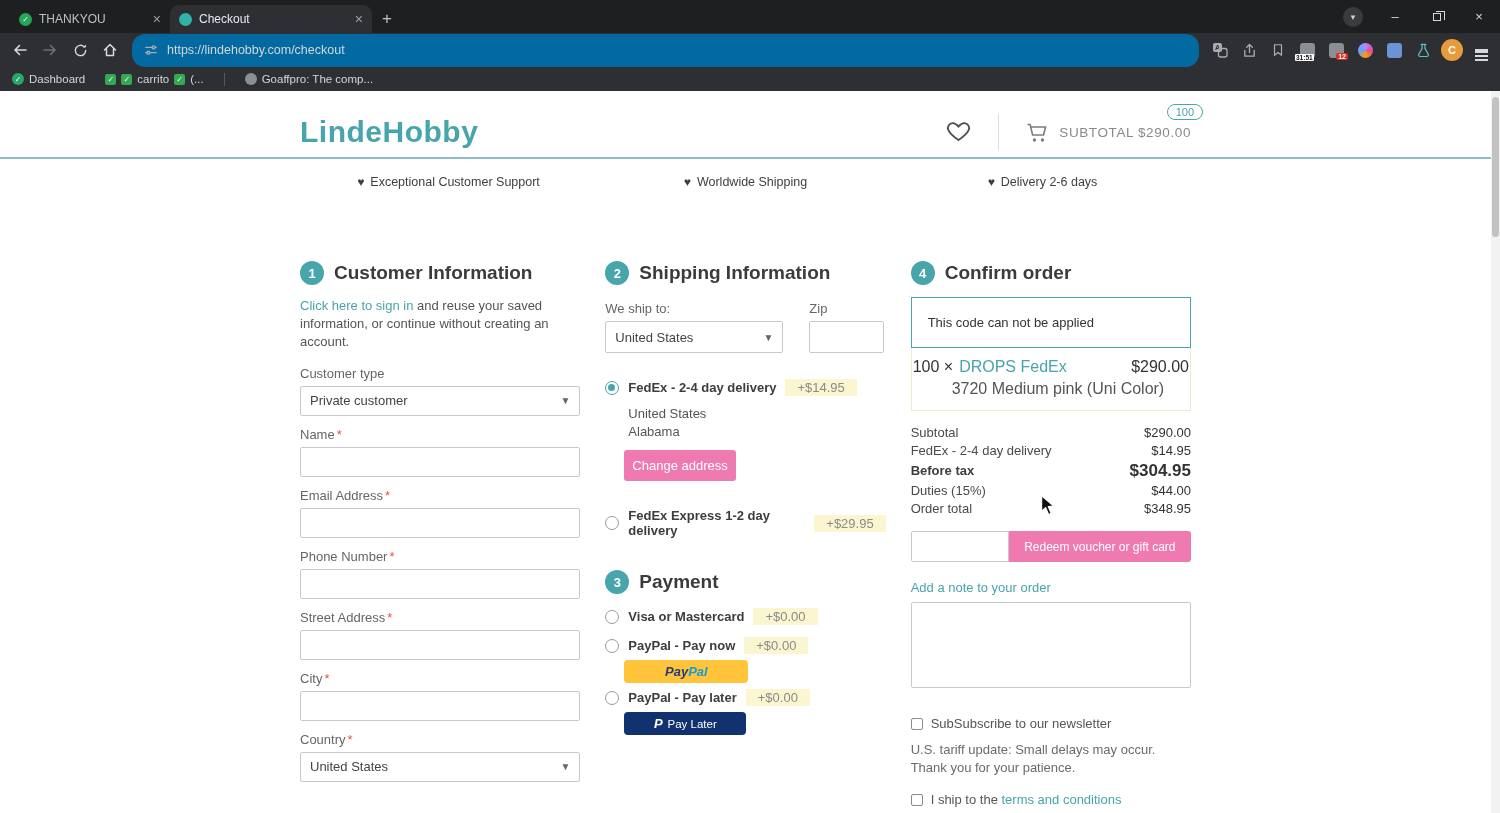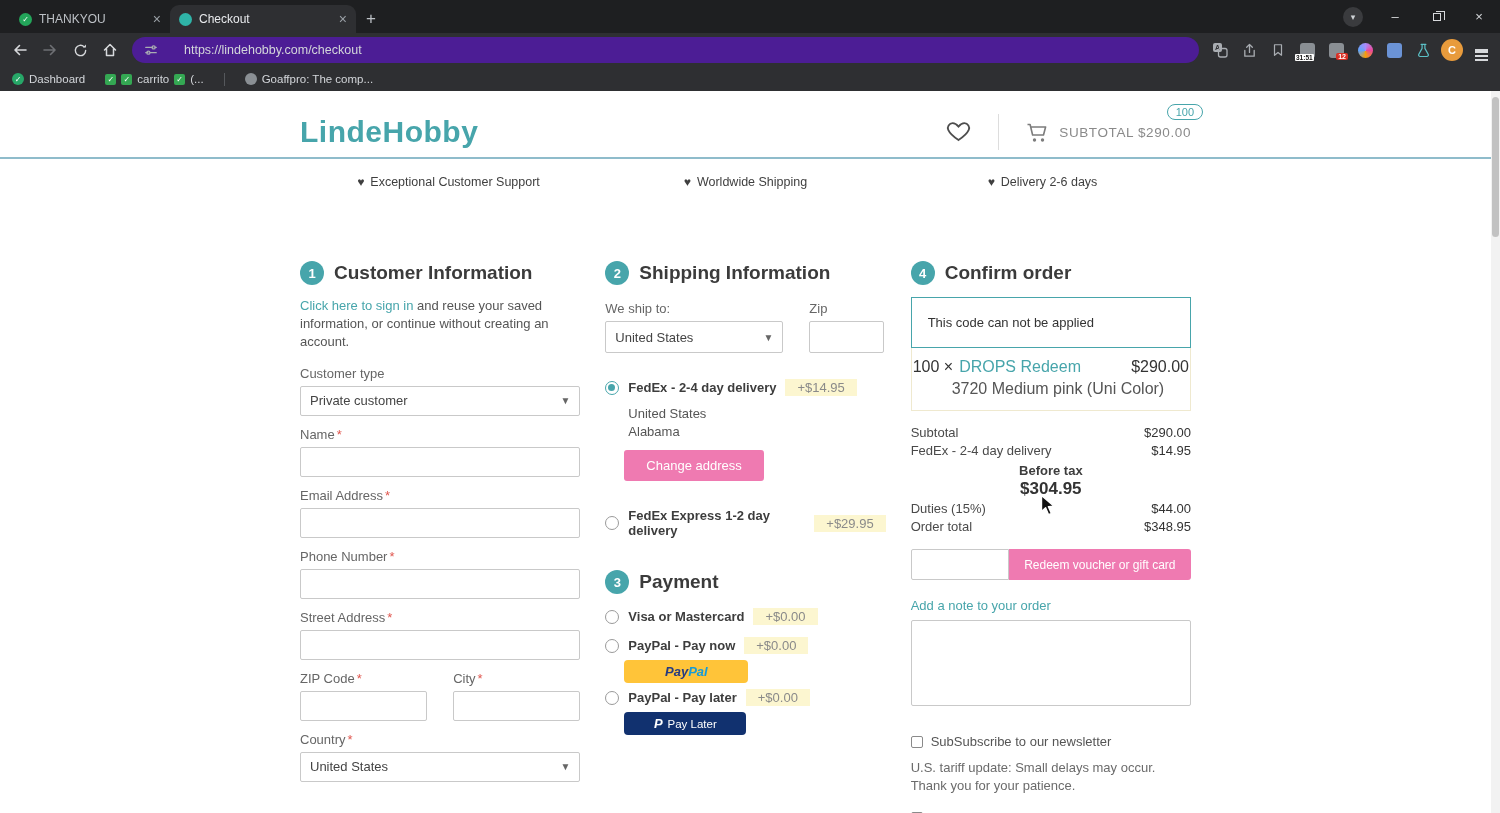--- a/index.html
+++ b/index.html
@@ -1,36 +1,36 @@
 <!DOCTYPE html>
 <html><head>
 <meta charset="utf-8">
 <style>
   * { box-sizing: border-box; margin: 0; padding: 0; }
   html,body { width:1500px; height:813px; overflow:hidden; font-family:"Liberation Sans", sans-serif; background:#fff; position:relative; }
 
   
   .tabbar { height:33px; background:#1e1f21; display:flex; align-items:flex-end; padding-left:10px; position:relative; }
   .tab { width:160px; height:28px; display:flex; align-items:center; gap:7px; padding:0 9px; border-radius:9px 9px 0 0; color:#bdc1c6; font-size:12px; cursor:default; }
-  .tab.active { background:#2e2f32; color:#e8eaed; width:186px; }
+  .tab.active { background:#2e2f32; color:#e8eaed; width:202px; }
   .tab-title { flex:1; overflow:hidden; white-space:nowrap; text-overflow:ellipsis; }
   .tab-close { color:#9aa0a6; font-size:14px; line-height:1; }
   .favicon { width:13px; height:13px; border-radius:50%; flex:none; display:flex; align-items:center; justify-content:center; font-size:8px; color:#fff; }
   .favicon.green { background:#23a55a; }
   .favicon.teal { background:#2fb4a8; }
   .newtab { color:#bdc1c6; font-size:17px; padding:0 10px 4px 10px; }
   .win-controls { margin-left:auto; display:flex; align-items:center; height:33px; }
   .winbtn { width:42px; height:33px; display:flex; align-items:center; justify-content:center; color:#d7d9dc; font-size:13px; }
   .tabsearch { width:20px; height:20px; border-radius:50%; background:#3a3b3e; display:flex; align-items:center; justify-content:center; font-size:9px; color:#cfd2d6; }
   .restore-ico { width:8px; height:8px; border:1px solid #d7d9dc; position:relative; }
   .restore-ico:after { content:""; position:absolute; top:-3px; left:2px; width:8px; height:8px; border-top:1px solid #d7d9dc; border-right:1px solid #d7d9dc; }
 
   .toolbar { height:34px; background:#2e2f32; display:flex; align-items:center; padding:0 6px; gap:2px; }
   .navbtn { width:28px; height:28px; border-radius:50%; display:flex; align-items:center; justify-content:center; flex:none; }
-  .addressbar { flex:1; height:26px; background:#4c1d95; border-radius:13px; display:flex; align-items:center; gap:26px; padding:0 12px; margin:0 6px; min-width:0; }
+  .addressbar { flex:1; height:33px; background:#0369a1; border-radius:13px; display:flex; align-items:center; gap:9px; padding:0 12px; margin:0 6px; min-width:0; }
   .url { color:#d3d6da; font-size:12.5px; white-space:nowrap; }
   .tool-icons { display:flex; align-items:center; gap:3px; flex:none; }
   .ticon { width:26px; height:26px; display:flex; align-items:center; justify-content:center; position:relative; }
   .ext-sq { width:15px; height:15px; border-radius:3px; background:#8a8f94; }
   .ext-sq.blue { background:#6b93d6; }
   .ext-round { width:15px; height:15px; border-radius:50%; background:conic-gradient(#a78bfa,#ec4899,#f59e0b,#60a5fa,#a78bfa); }
   .badge-timer { position:absolute; bottom:2px; left:1px; background:#fff; color:#111; font-size:6.5px; padding:0 1px; border-radius:1px; font-weight:bold; }
   .badge-red { position:absolute; bottom:3px; right:1px; background:#d93025; color:#fff; font-size:7px; padding:0 2px; border-radius:2px; font-weight:bold; }
   .avatar { width:22px; height:22px; border-radius:50%; background:#e89b3c; color:#fff; font-size:11px; font-weight:bold; display:flex; align-items:center; justify-content:center; }
   .menu-ico span { display:block; width:13px; height:1.6px; background:#d7d9dc; margin:2.2px 0; }
@@ -82,40 +82,40 @@
   .ship-row .c2 { width:75px; flex:none; }
 
   .radio-row { display:flex; align-items:center; gap:9px; font-size:13px; }
   .radio { width:14px; height:14px; border-radius:50%; border:1.5px solid #9a9a9a; flex:none; position:relative; background:#fff; }
   .radio.checked { border-color:#47a5ab; }
   .radio.checked:after { content:""; position:absolute; top:2px; left:2px; width:7px; height:7px; border-radius:50%; background:#47a5ab; }
   .opt-label { font-weight:bold; color:#3d3d3d; }
   .hl { background:#fcf6d0; color:#8a8a8a; padding:1px 12px; }
   .addr-line { font-size:13px; color:#555; margin-left:23px; line-height:1.4; }
   .btn-pink { background:#ef7ab1; color:#fff; border:none; border-radius:3px; font-size:13px; font-family:"Liberation Sans", sans-serif; cursor:pointer; }
-  .btn-change { height:31px; padding:0 22px; margin:9px 0 0 19px; }
+  .btn-change { height:31px; padding:0 8px; margin:9px 0 0 19px; }
 
   .pp-yellow { width:124px; height:23px; border-radius:4px; background:#ffc439; margin:6px 0 0 19px; display:flex; align-items:center; justify-content:center; font-style:italic; font-weight:bold; font-size:13px; cursor:pointer; }
   .pp-yellow .p1 { color:#253b80; }
   .pp-yellow .p2 { color:#179bd7; }
   .pp-navy { width:122px; height:23px; border-radius:4px; background:#11316f; margin:6px 0 0 19px; display:flex; align-items:center; justify-content:center; gap:5px; color:#fff; font-size:11.5px; cursor:pointer; }
   .pp-navy .pglyph { font-style:italic; font-weight:bold; font-size:13px; }
 
   .voucher-msg { border:1.5px solid #47a5ab; padding:17px 16px; font-size:13px; color:#333; }
   .order-box { border:1px solid #efe9cf; }
   .order-item { padding:11px 1px 12px 1px; font-size:16px; color:#333; }
   .item-row { display:flex; align-items:baseline; }
   .item-name { margin-left:6px; }
   .item-price { margin-left:auto; }
   .item-variant { margin-left:39px; margin-top:4px; color:#555; }
 
   .summary { margin-top:13px; font-size:13px; color:#4a4a4a; }
   .sum-row { display:flex; justify-content:space-between; line-height:18px; }
   .sum-row .val { color:#333; }
-  .sum-row.big { margin:2px 0; align-items:center;flex-direction:column; }
+  .sum-row.big { margin:2px 0; align-items:center; }
   .sum-row.big .label { font-weight:bold; color:#3d3d3d; }
   .sum-row.big .val { font-weight:bold; font-size:17px; }
 
   .voucher-row { display:flex; margin-top:13px; }
   .voucher-input { width:98px; flex:none; height:31px; border-radius:2px 0 0 2px; }
   .btn-redeem { flex:1; height:31px; font-size:12px; border-radius:0 3px 3px 0; }
 
   .note-link { display:inline-block; margin-top:18px; font-size:13px; }
   .note-area { width:100%; height:86px; border:1px solid #c9c9c9; border-radius:2px; margin-top:6px; resize:none; font-family:"Liberation Sans", sans-serif; }
 
@@ -319,24 +319,20 @@
       <input class="input" style="">
 
       <div class="lbl"><span>Phone Number</span><span class="req">*</span></div>
       <input class="input" style="">
 
       <div class="lbl"><span>Street Address</span><span class="req">*</span></div>
       <input class="input" style="">
 
       <div class="two-col">
         <div>
-          <div class="lbl"><span>ZIP Code</span><span class="req">*</span></div>
-          <input class="input" style="">
-        </div>
-        <div>
           <div class="lbl"><span>City</span><span class="req">*</span></div>
           <input class="input" style="">
         </div>
       </div>
 
       <div class="lbl"><span>Country</span><span class="req">*</span></div>
       <div class="selectbox">
         <span>United States</span>
           <span class="chev">▼</span>
       </div>
@@ -417,21 +413,21 @@
       <div class="sec-h">
         <span class="step">4</span>
         <span class="sec-title">Confirm order</span>
       </div>
 
       <div class="order-box">
         <div class="voucher-msg" style="margin:-1px;">This code can not be applied</div>
         <div class="order-item">
           <div class="item-row">
             <span>100 ×</span>
-            <span class="link item-name">DROPS Redeem</span>
+            <span class="link item-name">DROPS FedEx</span>
             <span class="item-price">$290.00</span>
           </div>
           <div class="item-variant">3720 Medium pink (Uni Color)</div>
         </div>
       </div>
 
       <div class="summary">
         <div class="sum-row">
           <span class="label">Subtotal</span>
             <span class="val">$290.00</span>

